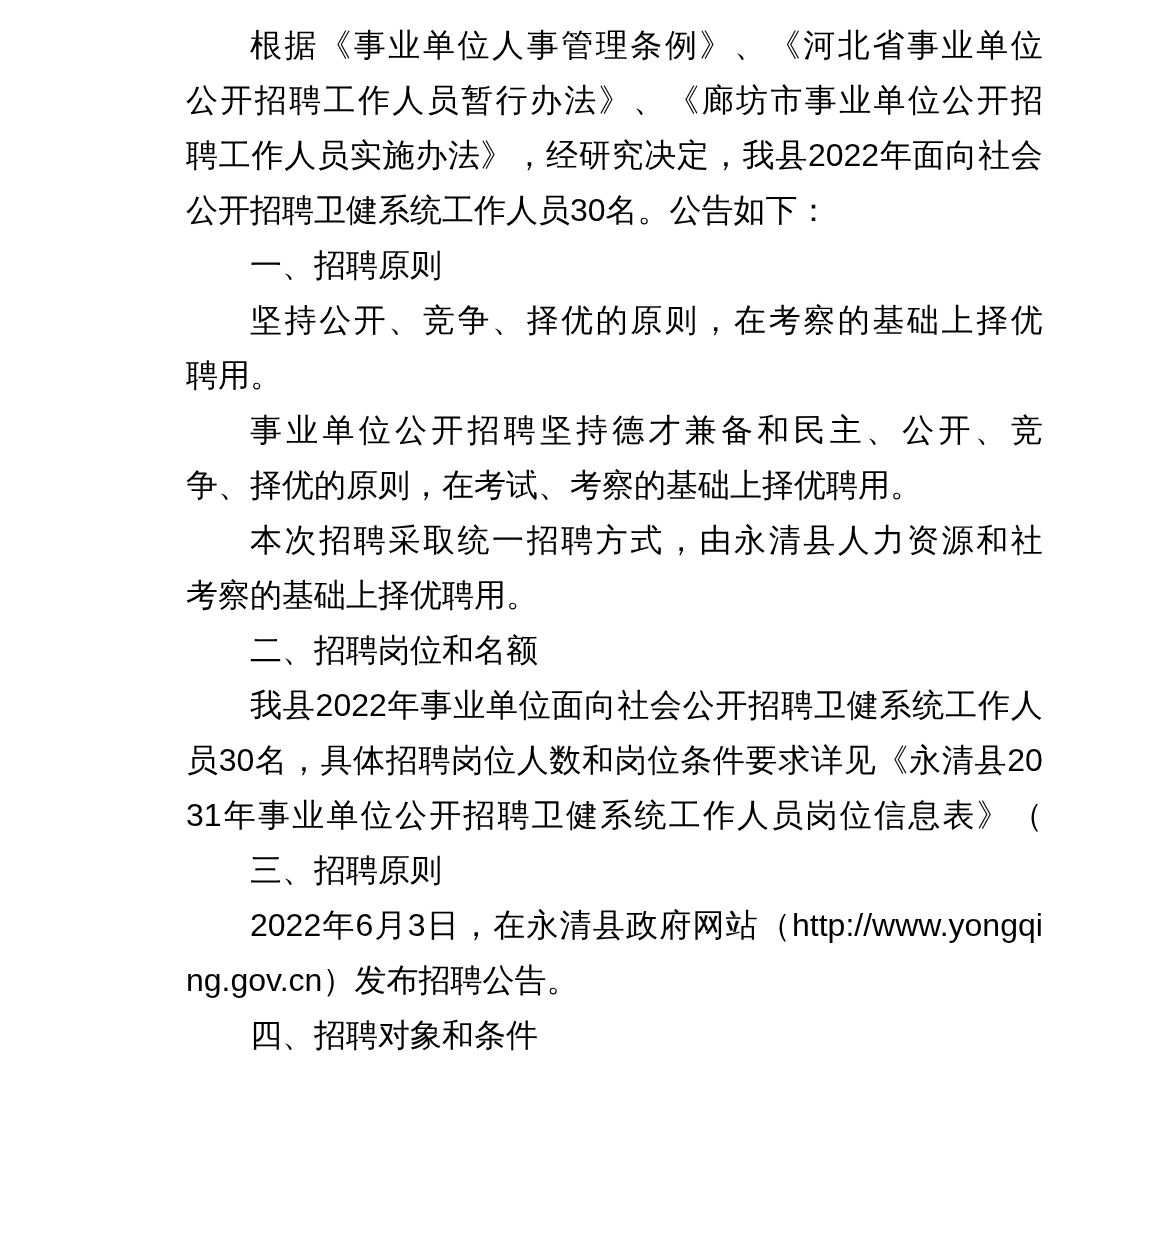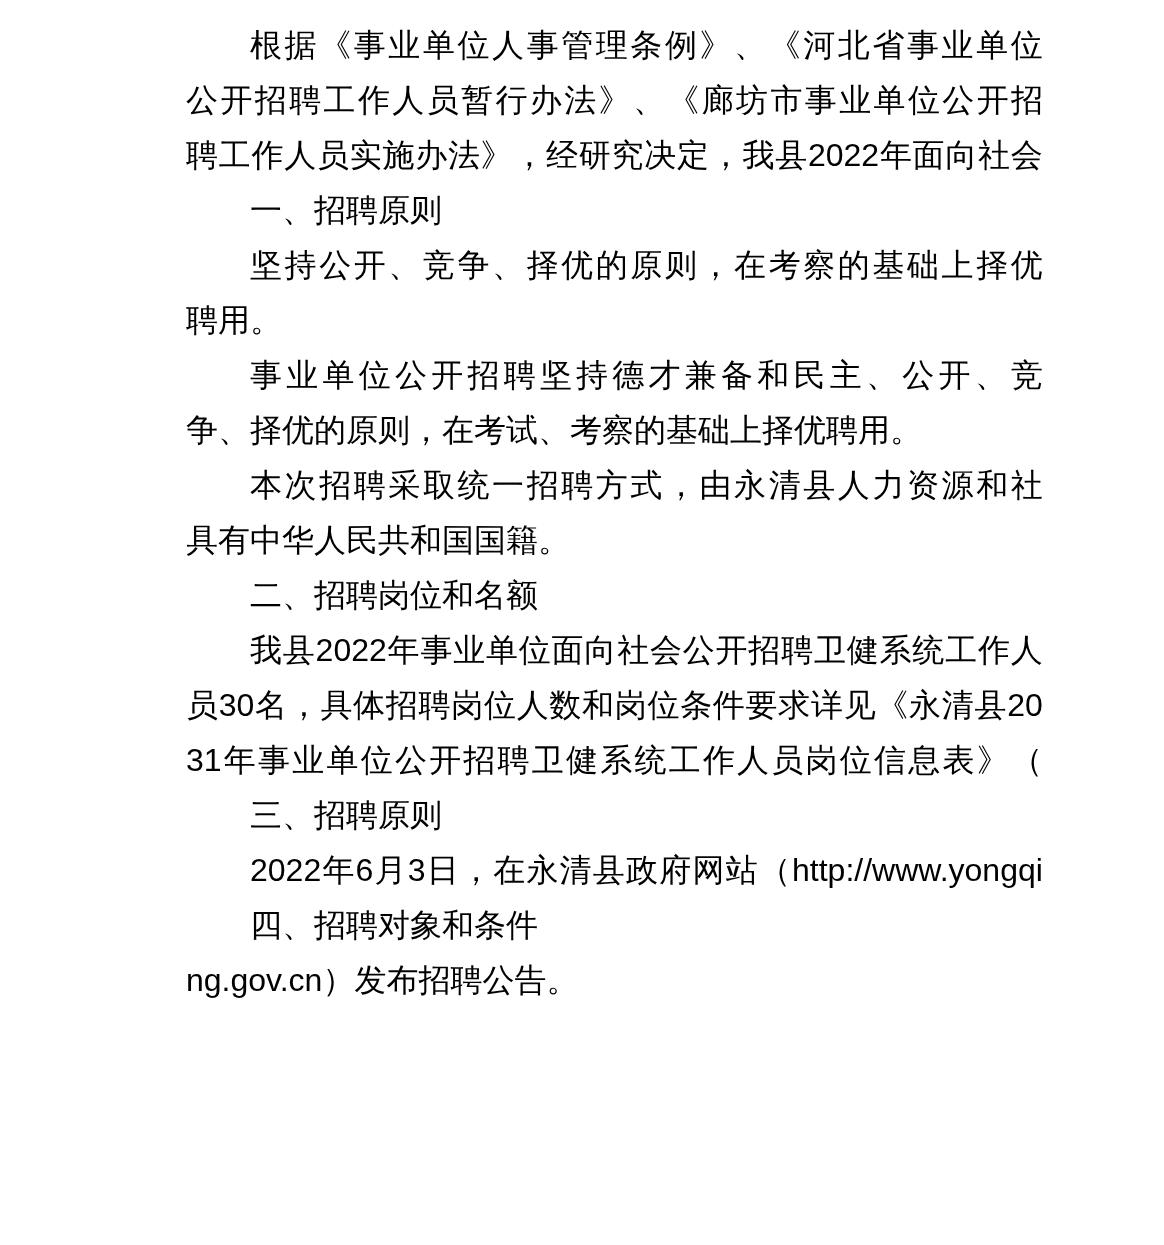--- a/index.html
+++ b/index.html
@@ -117,20 +117,21 @@
         <span>，</span>
         <span>我</span>
         <span>县</span>
         <span>2022</span>
         <span>年</span>
         <span>面</span>
         <span>向</span>
         <span>社</span>
         <span>会</span>
       </div>
+      <div class="line">公开招聘卫健系统工作人员30名。公告如下：</div>
       <div class="line indent">一、招聘原则</div>
       <div class="line fill indent">
         <span>坚</span>
         <span>持</span>
         <span>公</span>
         <span>开</span>
         <span>、</span>
         <span>竞</span>
         <span>争</span>
         <span>、</span>
@@ -194,21 +195,21 @@
         <span>永</span>
         <span>清</span>
         <span>县</span>
         <span>人</span>
         <span>力</span>
         <span>资</span>
         <span>源</span>
         <span>和</span>
         <span>社</span>
       </div>
-      <div class="line">具有中华人民共和国国籍。</div>
+      <div class="line">考察的基础上择优聘用。</div>
       <div class="line indent">二、招聘岗位和名额</div>
       <div class="line fill indent">
         <span>我</span>
         <span>县</span>
         <span>2022</span>
         <span>年</span>
         <span>事</span>
         <span>业</span>
         <span>单</span>
         <span>位</span>
@@ -296,16 +297,16 @@
         <span>永</span>
         <span>清</span>
         <span>县</span>
         <span>政</span>
         <span>府</span>
         <span>网</span>
         <span>站</span>
         <span>（</span>
         <span>http://www.yongqi</span>
       </div>
+      <div class="line">ng.gov.cn）发布招聘公告。</div>
       <div class="line indent">四、招聘对象和条件</div>
-      <div class="line">ng.gov.cn）发布招聘公告。</div>
     </div>
 </div>
 
 </body></html>

